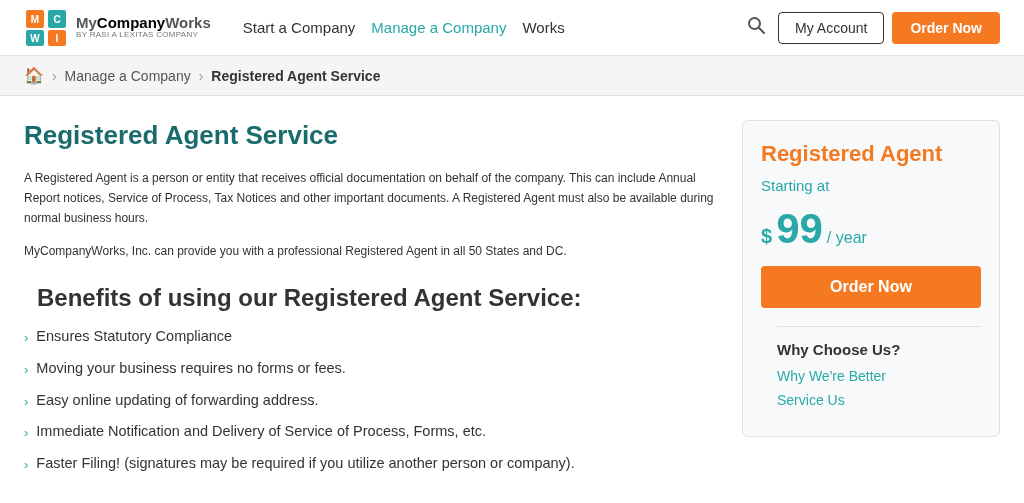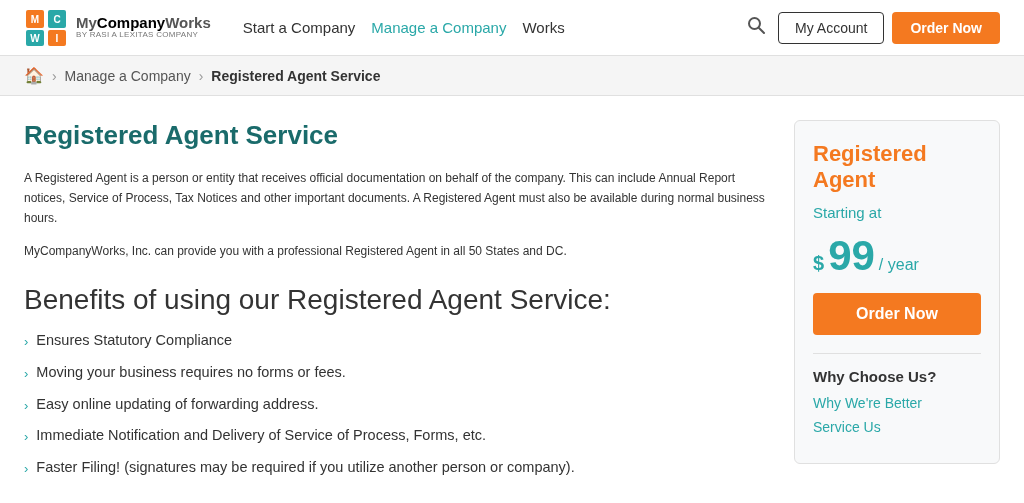--- a/index.html
+++ b/index.html
@@ -132,24 +132,24 @@
       color: #1a6b6b;
       margin-bottom: 18px;
     }
     .description {
       font-size: 12px;
       line-height: 1.65;
       color: #333;
       margin-bottom: 14px;
     }
     .benefits-title {
-      font-size: 28px;
-      font-weight: 400;
-      color: #333;
-      margin: 22px 0 14px 0;
+      font-size: 24px;
+      font-weight: 700;
+      color: #333;
+      margin: 22px 0 14px 13px;
     }
     .benefits-list {
       list-style: none;
       padding: 0;
     }
     .benefits-list li {
       display: flex;
       align-items: flex-start;
       gap: 8px;
       font-size: 14.5px;
@@ -159,21 +159,21 @@
     }
     .chevron {
       color: #2aa8a8;
       font-size: 13px;
       margin-top: 2px;
       flex-shrink: 0;
     }
 
     
     .sidebar {
-      width: 206px;
+      width: 258px;
       flex-shrink: 0;
     }
     .sidebar-card {
       background: #f8f9fa;
       border: 1px solid #e0e0e0;
       border-radius: 6px;
       padding: 20px 18px;
     }
     .sidebar-service-title {
       font-size: 22px;
@@ -219,20 +219,21 @@
       border-radius: 4px;
       font-size: 16px;
       font-weight: 600;
       cursor: pointer;
       margin-bottom: 0;
     }
     .why-choose-section {
       margin-top: 18px;
       padding-top: 14px;
       border-top: 1px solid #e0e0e0;
+      margin-left: 16px;
     }
     .why-choose-title {
       font-size: 15px;
       font-weight: 700;
       color: #333;
       margin-bottom: 10px;
     }
     .why-choose-link {
       display: block;
       font-size: 14px;

